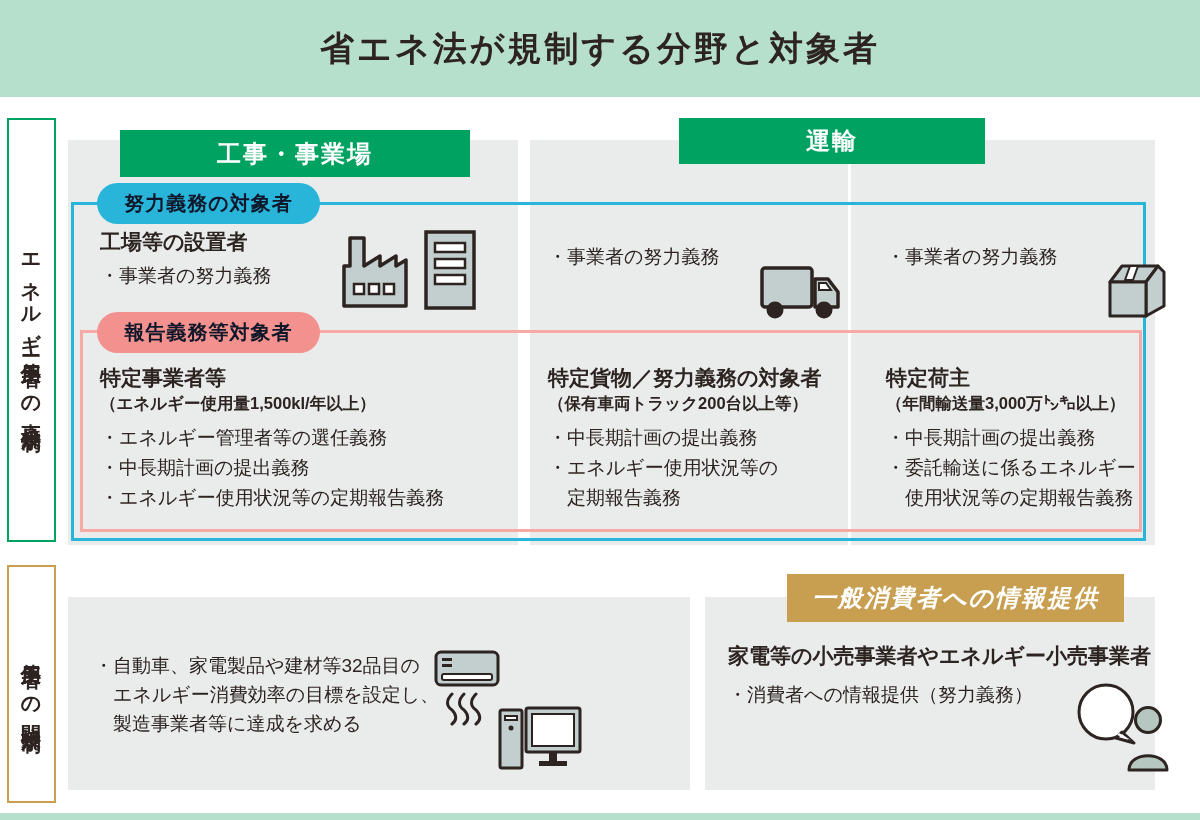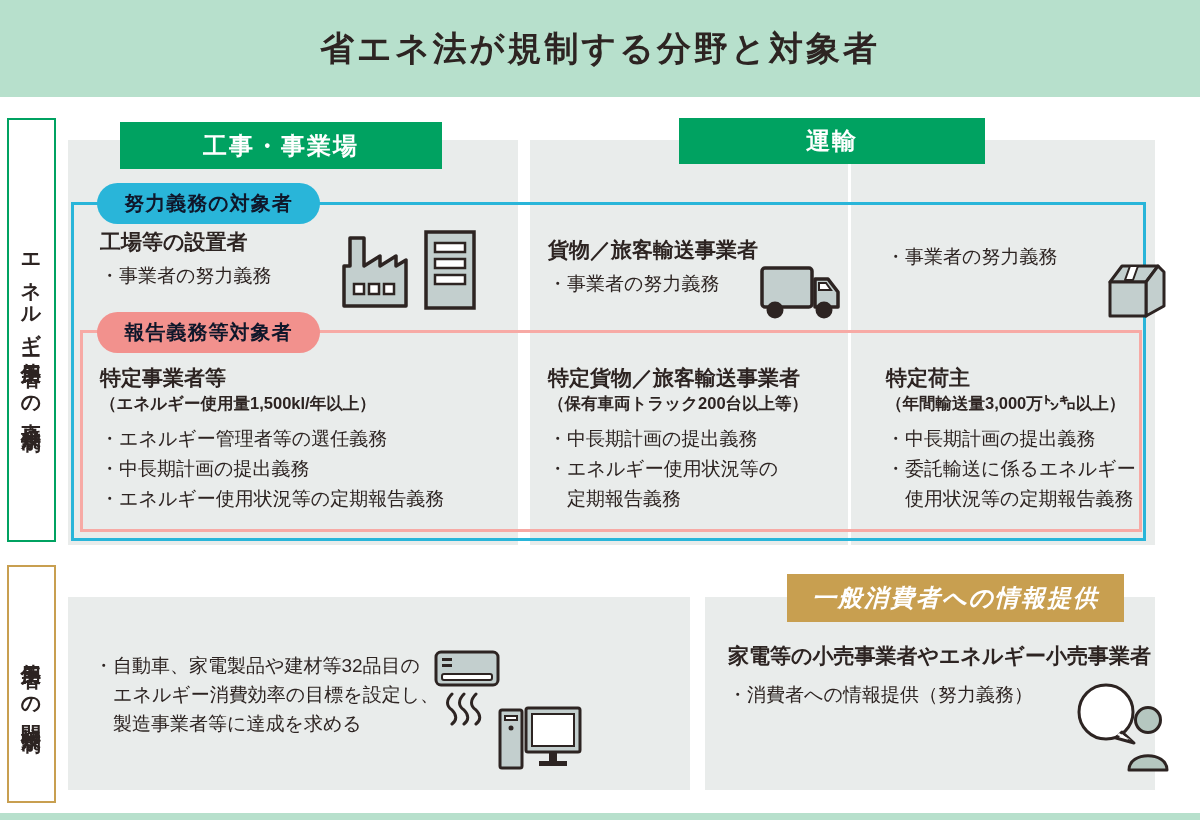--- a/index.html
+++ b/index.html
@@ -27,21 +27,21 @@
   .badge.green{background:var(--green);}
   .badge.gold{background:var(--gold);}
   .pill{position:absolute;display:flex;align-items:center;justify-content:center;border-radius:21px;
     color:#0f172a;font-weight:700;font-size:20px;letter-spacing:1px;z-index:6;}
   .pill.blue{background:var(--cyan);}
   .pill.pink{background:var(--salmon);}
   .block{position:absolute;z-index:5;}
   .colh{font-size:21px;font-weight:700;line-height:27px;}
   .qual{font-size:16.5px;font-weight:700;line-height:24px;}
   .qual-inline{font-size:16.5px;font-weight:700;}
-  .bullets{margin-top:9px;}
+  .bullets{margin-top:9px;font-family:Liberation Mono, monospace;}
   .bullet{font-size:19px;line-height:30px;padding-left:19px;text-indent:-19px;white-space:pre-line;}
   .icon{position:absolute;z-index:5;}
 </style>
 </head>
 <body>
 
 <div class="stage">
 
   <header class="titlebar">
     <h1>省エネ法が規制する分野と対象者</h1>
@@ -57,21 +57,21 @@
 
   <div class="panel" style="left:68px;top:140px;width:450px;height:405px;"></div>
   <div class="panel" style="left:530px;top:140px;width:318px;height:405px;"></div>
   <div class="panel" style="left:851px;top:140px;width:304px;height:405px;"></div>
   <div class="panel" style="left:68px;top:597px;width:622px;height:193px;"></div>
   <div class="panel" style="left:705px;top:597px;width:450px;height:193px;"></div>
 
   <div class="outline blue" style="left:71px;top:202px;width:1075px;height:339px;"></div>
   <div class="outline pink" style="left:80px;top:330px;width:1062px;height:202px;"></div>
 
-  <div class="badge green" style="left:120px;top:122px;width:322px;height:47px;">
+  <div class="badge green" style="left:120px;top:130px;width:350px;height:47px;">
     <span>工事・事業場</span>
   </div>
   <div class="badge green" style="left:679px;top:118px;width:306px;height:46px;">
     <span>運輸</span>
   </div>
 
   <div class="pill blue" style="left:97px;top:183px;width:223px;height:41px;">
     <span>努力義務の対象者</span>
   </div>
   <div class="pill pink" style="left:97px;top:312px;width:223px;height:41px;">
@@ -89,21 +89,20 @@
     <rect x="46" y="52" width="10" height="10" fill="#fff" stroke="var(--ink)" stroke-width="2.5"></rect>
   </svg>
   <svg class="icon" style="left:424px;top:230px;" width="52" height="80" viewBox="0 0 52 80">
     <rect x="2" y="2" width="48" height="76" fill="var(--icon_fill)" stroke="var(--ink)" stroke-width="3.5"></rect>
     <rect x="11" y="13" width="30" height="9" fill="#fff" stroke="var(--ink)" stroke-width="2.5"></rect>
     <rect x="11" y="29" width="30" height="9" fill="#fff" stroke="var(--ink)" stroke-width="2.5"></rect>
     <rect x="11" y="45" width="30" height="9" fill="#fff" stroke="var(--ink)" stroke-width="2.5"></rect>
   </svg>
 
   <div class="block" style="left:548px;top:236px;">
-    <div class="colh">貨物／旅客輸送事業者</div>
     <div class="bullet" style="margin-top:6px;">・事業者の努力義務</div>
   </div>
   <svg class="icon" style="left:760px;top:265px;" width="82" height="56" viewBox="0 0 82 56">
     <rect x="2" y="3" width="50" height="39" rx="3" fill="var(--icon_fill)" stroke="var(--ink)" stroke-width="3.5"></rect>
     <path d="M55 14 H68 L78 27 V42 H55 Z" fill="var(--icon_fill)" stroke="var(--ink)" stroke-width="3.5" stroke-linejoin="round"></path>
     <path d="M59 18 H66 L71 25 H59 Z" fill="#fff" stroke="var(--ink)" stroke-width="2"></path>
     <circle cx="15" cy="45" r="8.5" fill="var(--ink)"></circle>
     <circle cx="64" cy="45" r="8.5" fill="var(--ink)"></circle>
   </svg>
 
@@ -121,21 +120,21 @@
     <div class="colh">特定事業者等</div>
     <div class="qual">（エネルギー使用量1,500kl/年以上）</div>
     <div class="bullets">
       <div class="bullet">・エネルギー管理者等の選任義務</div>
       <div class="bullet">・中長期計画の提出義務</div>
       <div class="bullet">・エネルギー使用状況等の定期報告義務</div>
     </div>
   </div>
 
   <div class="block" style="left:548px;top:364px;">
-    <div class="colh">特定貨物／旅客輸送事業者</div>
+    <div class="colh">特定貨物／努力義務の対象者</div>
     <div class="qual">（保有車両トラック200台以上等）</div>
     <div class="bullets">
       <div class="bullet">・中長期計画の提出義務</div>
       <div class="bullet">・エネルギー使用状況等の
 定期報告義務</div>
     </div>
   </div>
 
   <div class="block" style="left:886px;top:364px;">
     <div class="colh">特定荷主</div>

